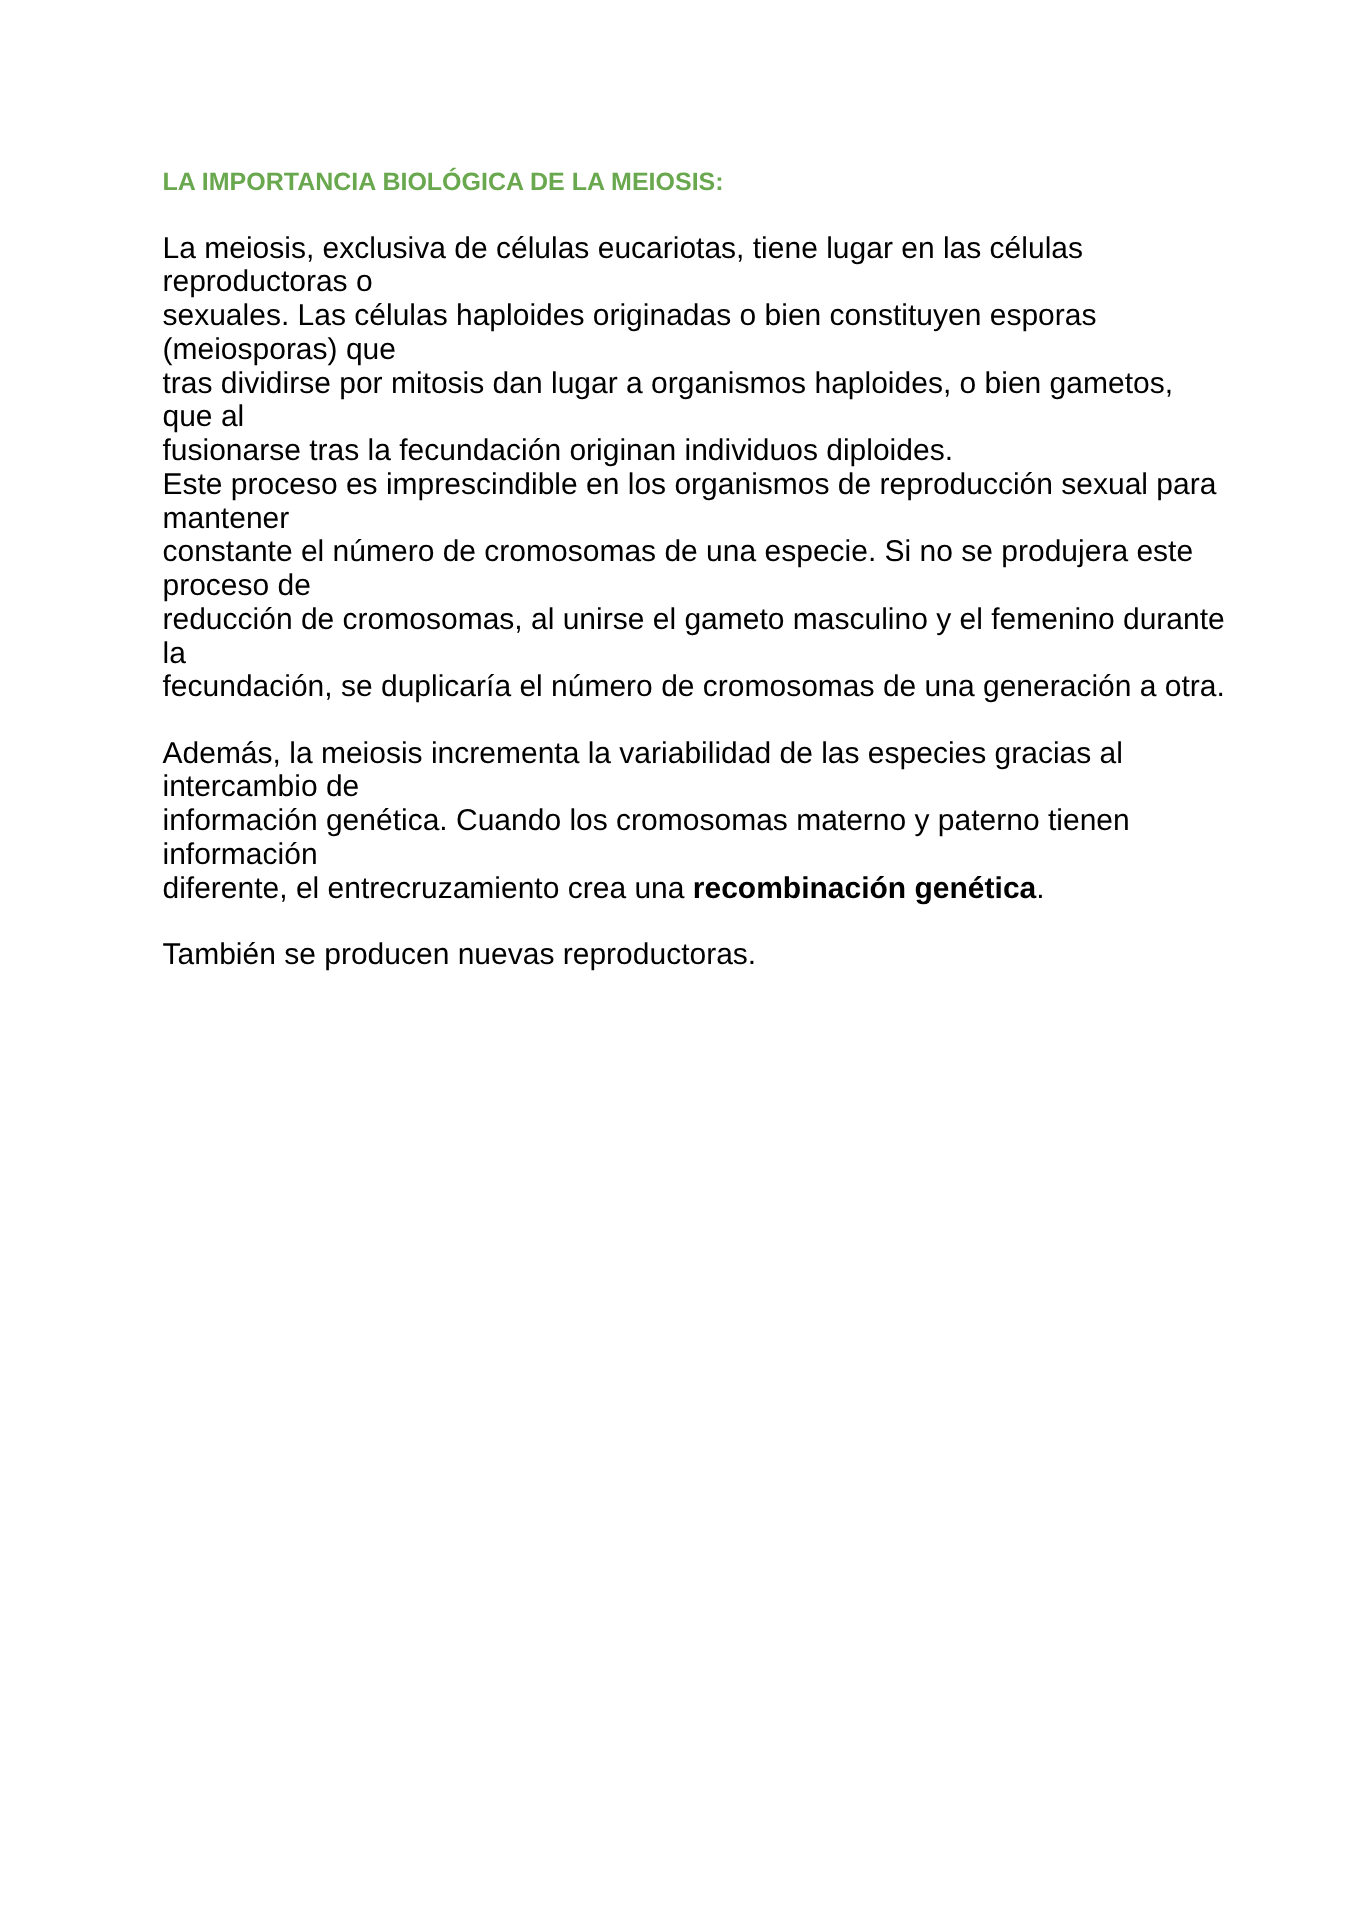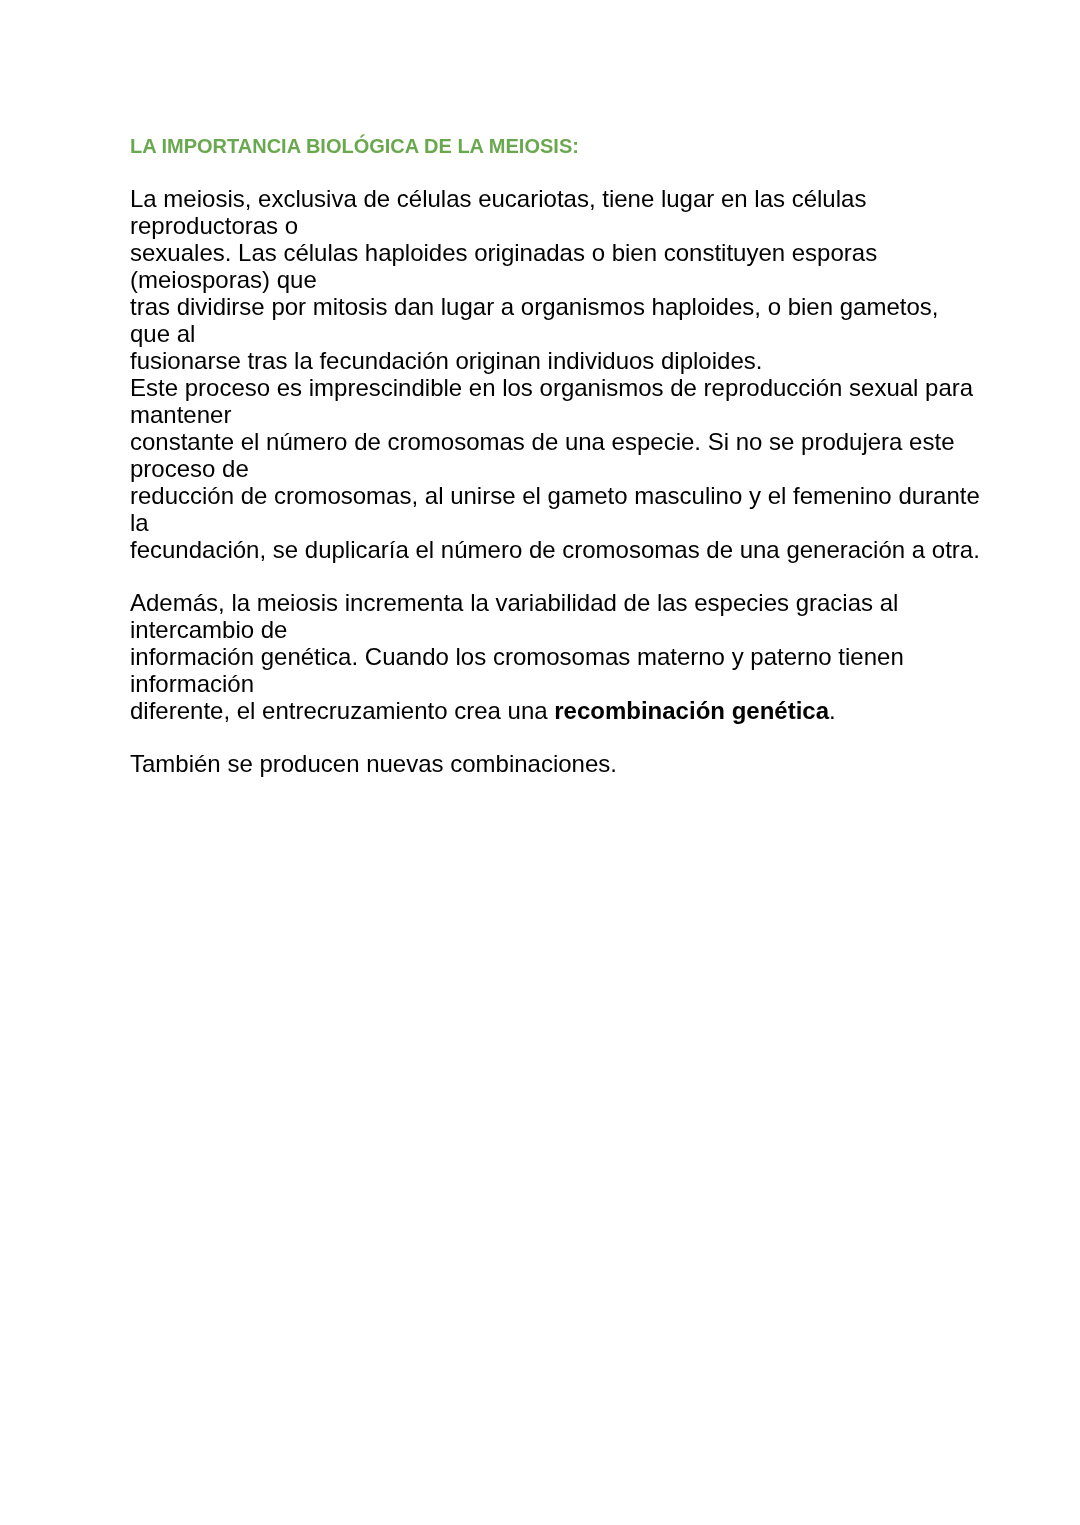--- a/index.html
+++ b/index.html
@@ -53,15 +53,15 @@
 fusionarse tras la fecundación originan individuos diploides.
 Este proceso es imprescindible en los organismos de reproducción sexual para mantener
 constante el número de cromosomas de una especie. Si no se produjera este proceso de
 reducción de cromosomas, al unirse el gameto masculino y el femenino durante la
 fecundación, se duplicaría el número de cromosomas de una generación a otra.</p>
 
     <p class="doc-paragraph"><span>Además, la meiosis incrementa la variabilidad de las especies gracias al intercambio de
 información genética. Cuando los cromosomas materno y paterno tienen información
 diferente, el entrecruzamiento crea una </span><span class="bold">recombinación genética</span><span>.</span></p>
 
-    <p class="doc-paragraph">También se producen nuevas combinaciones.</p>
+    <p class="doc-paragraph">También se producen nuevas reproductoras.</p>
   </div>
 </div>
 
 </body></html>

